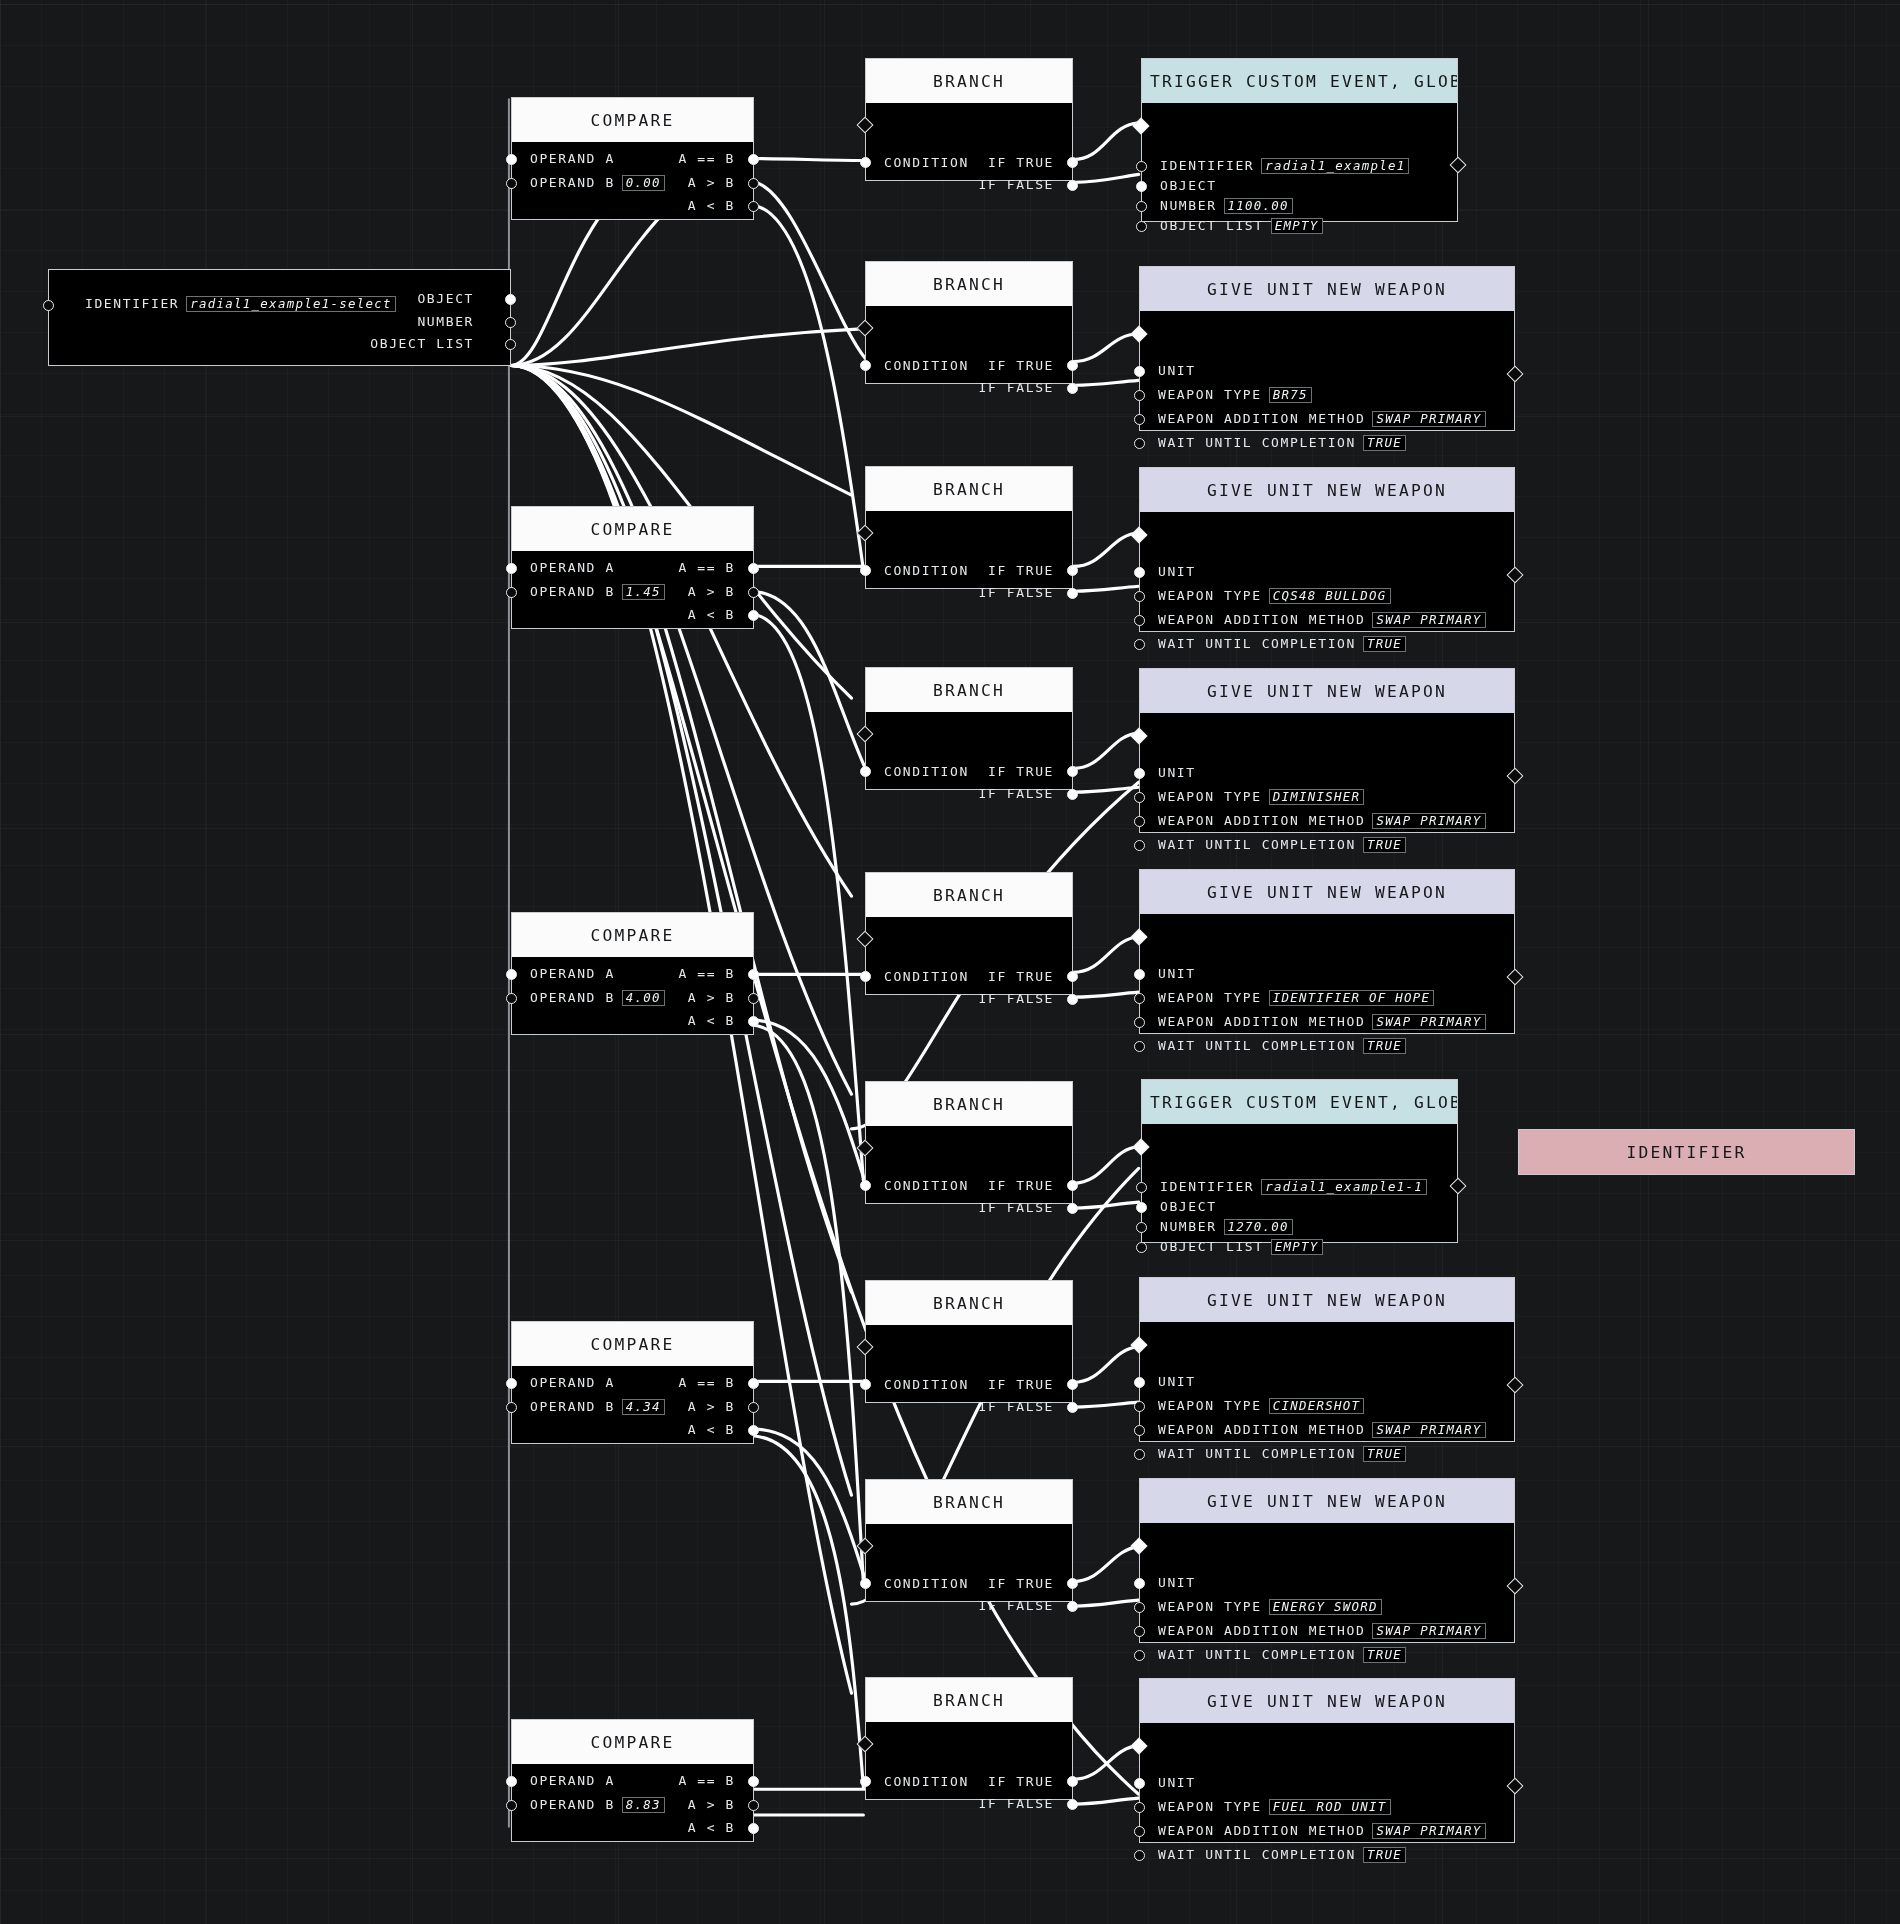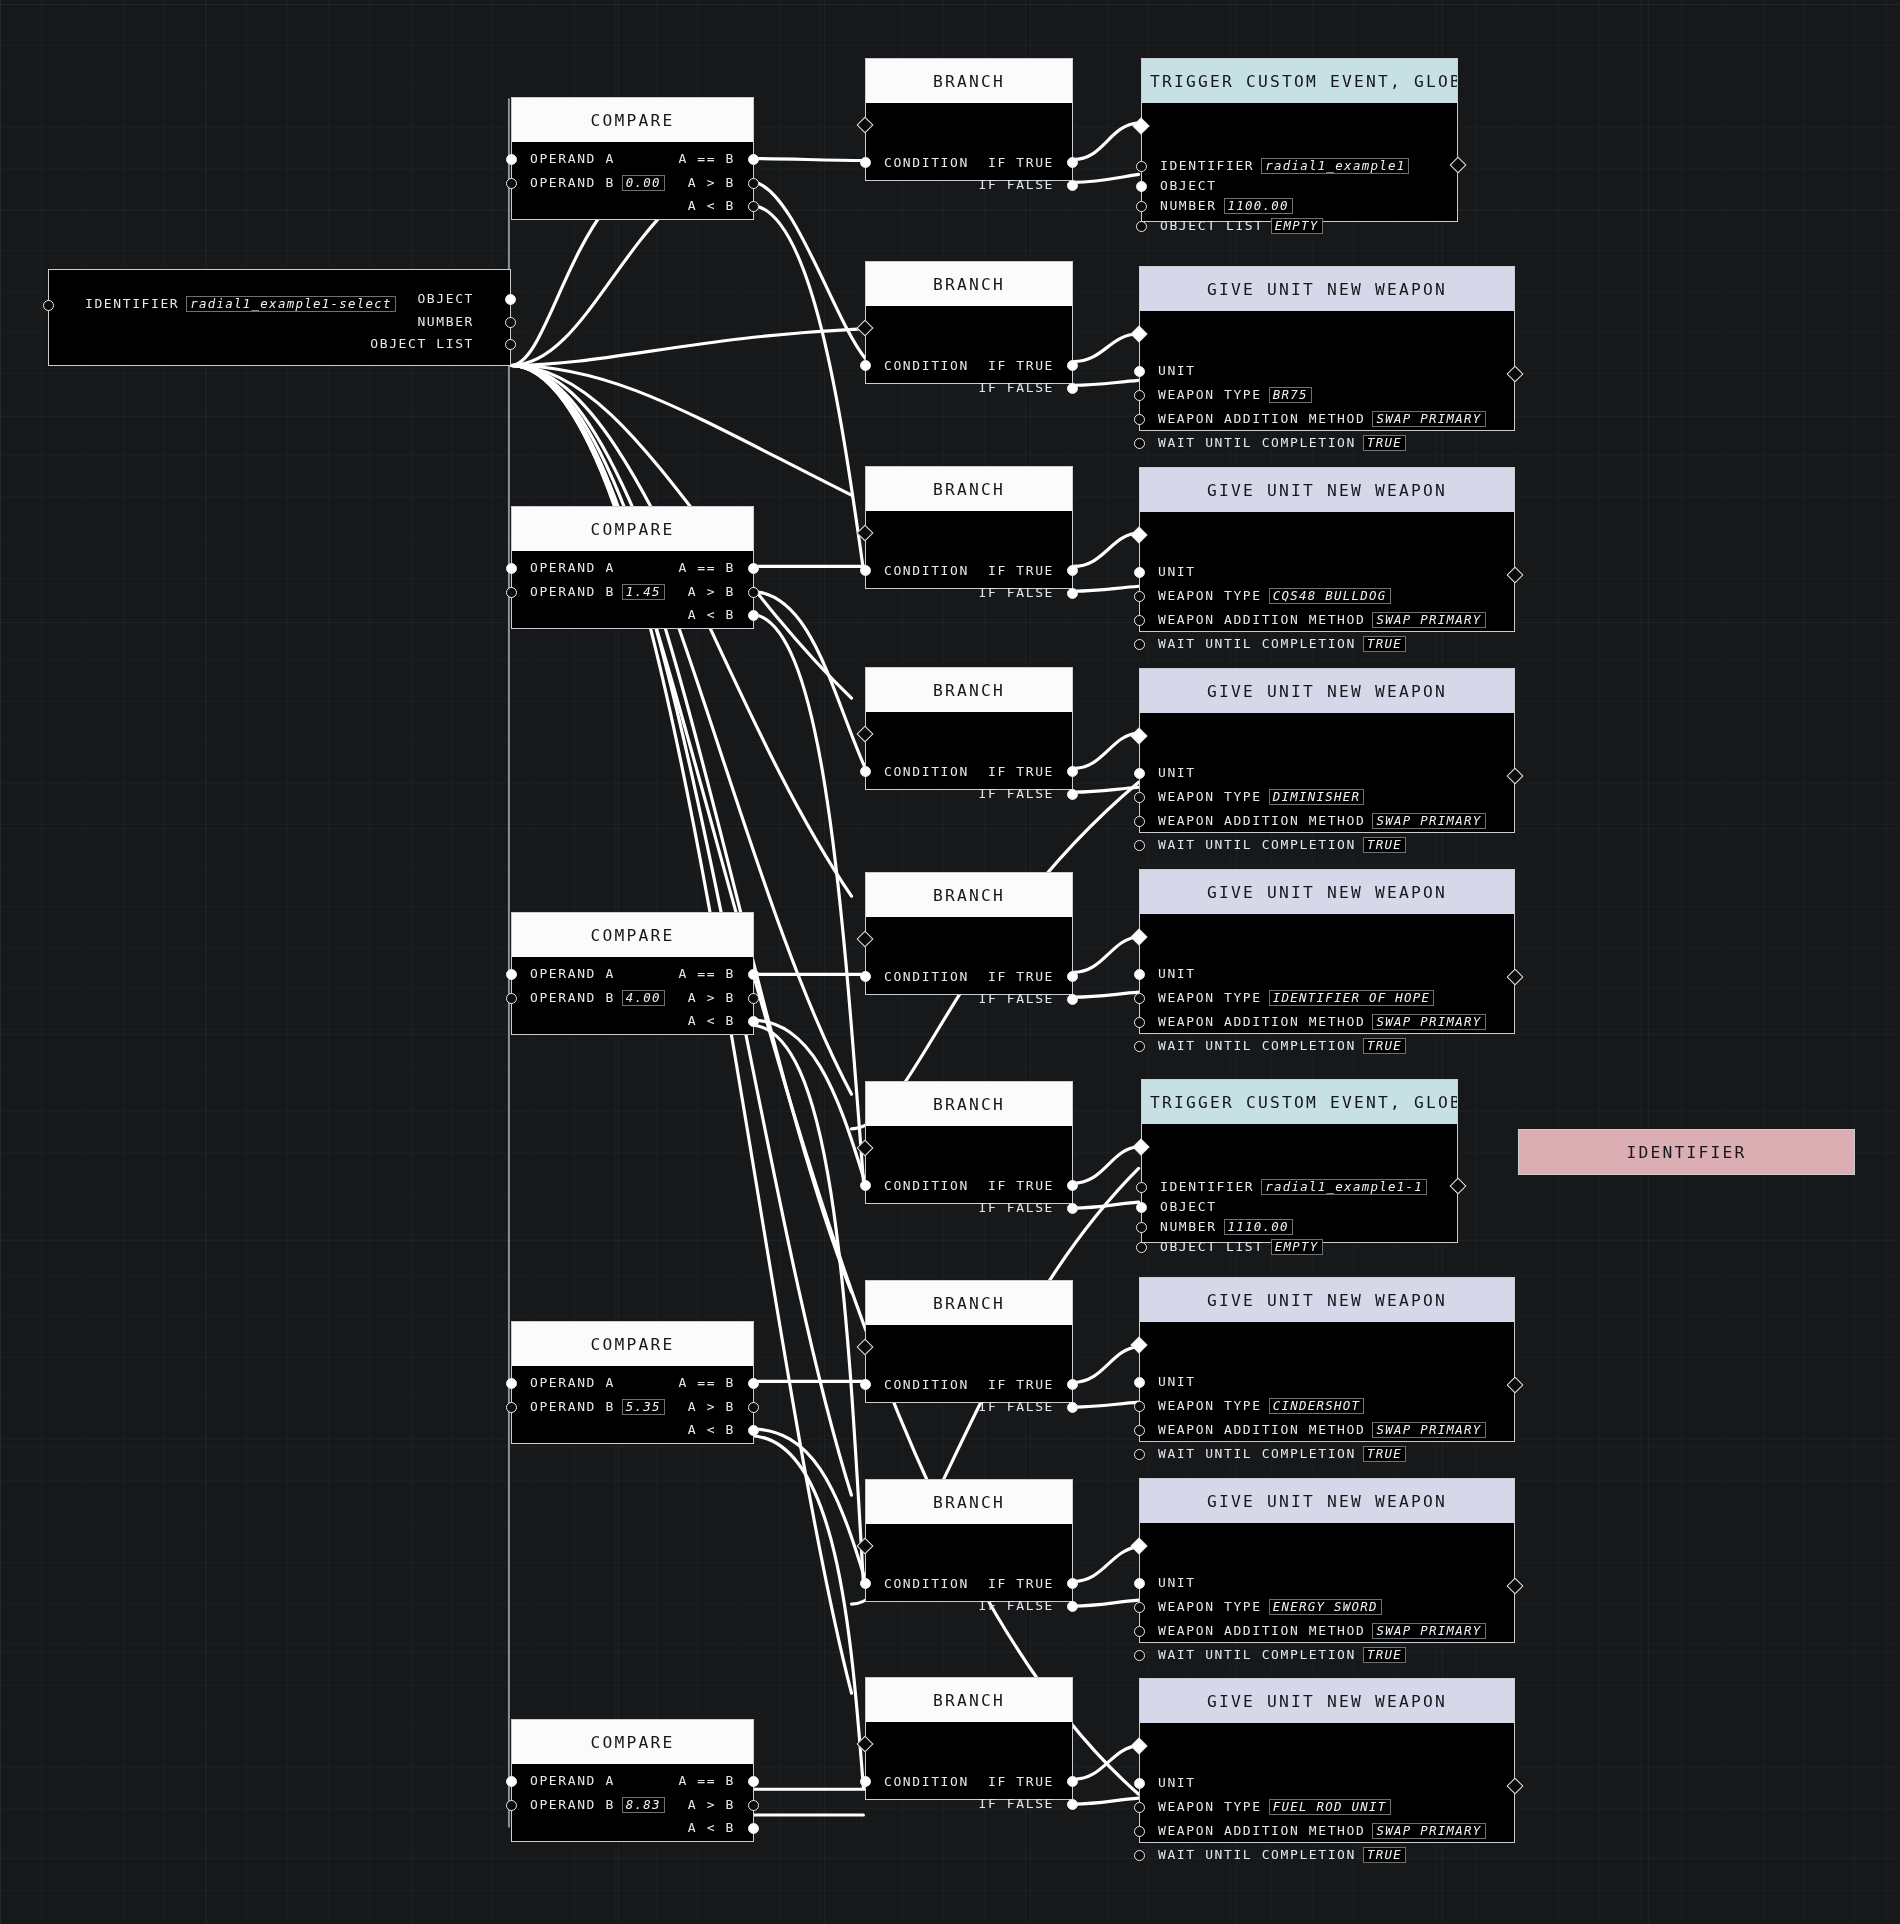--- a/index.html
+++ b/index.html
@@ -282,21 +282,21 @@
   <div class="node compare" style="left:511px; top:1321px; width:243px;">
     <div class="title white">COMPARE</div>
     <div class="body" style="height:77px; position:relative;">
       <div class="port l filled" style="top:12px;"></div>
       <div class="row" style="position:absolute; top:7px; left:18px;">
           <span class="lbl">OPERAND A</span>
         </div>
       <div class="port l" style="top:36px;"></div>
       <div class="row" style="position:absolute; top:31px; left:18px;">
         <span class="lbl">OPERAND B</span>
-        <span class="val">5.35</span>
+        <span class="val">4.34</span>
       </div>
       <div class="port r filled" style="top:12px;"></div>
       <div class="row right" style="position:absolute; top:7px; right:18px;">
           <span class="lbl">A == B</span>
         </div>
       <div class="port r" style="top:36px;"></div>
       <div class="row right" style="position:absolute; top:31px; right:18px;">
           <span class="lbl">A &gt; B</span>
         </div>
       <div class="port r filled" style="top:59px;"></div>
@@ -649,21 +649,21 @@
         <span class="lbl">IDENTIFIER</span>
         <span class="val">radial1_example1-1</span>
       </div>
       <div class="port l filled" style="top:78px;"></div>
       <div class="row" style="position:absolute; top:73px; left:18px;">
           <span class="lbl">OBJECT</span>
         </div>
       <div class="port l" style="top:98px;"></div>
       <div class="row" style="position:absolute; top:93px; left:18px;">
         <span class="lbl">NUMBER</span>
-        <span class="val">1110.00</span>
+        <span class="val">1270.00</span>
       </div>
       <div class="port l" style="top:118px;"></div>
       <div class="row" style="position:absolute; top:113px; left:18px;">
         <span class="lbl">OBJECT LIST</span>
         <span class="val">EMPTY</span>
       </div>
     </div>
   </div>
 
   <div class="node" style="left:1518px; top:1129px; width:337px;">

